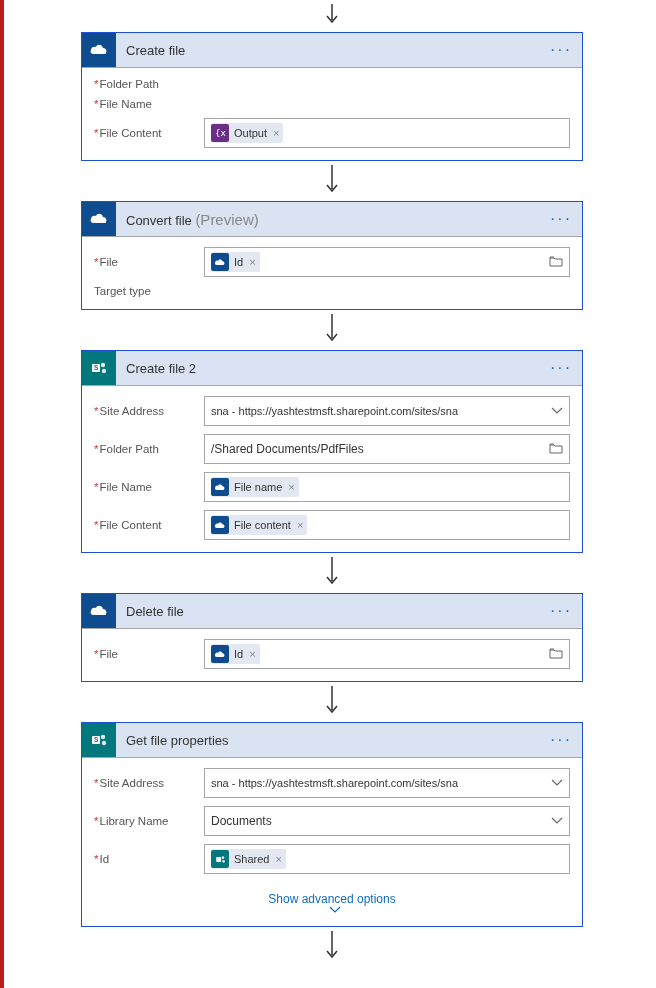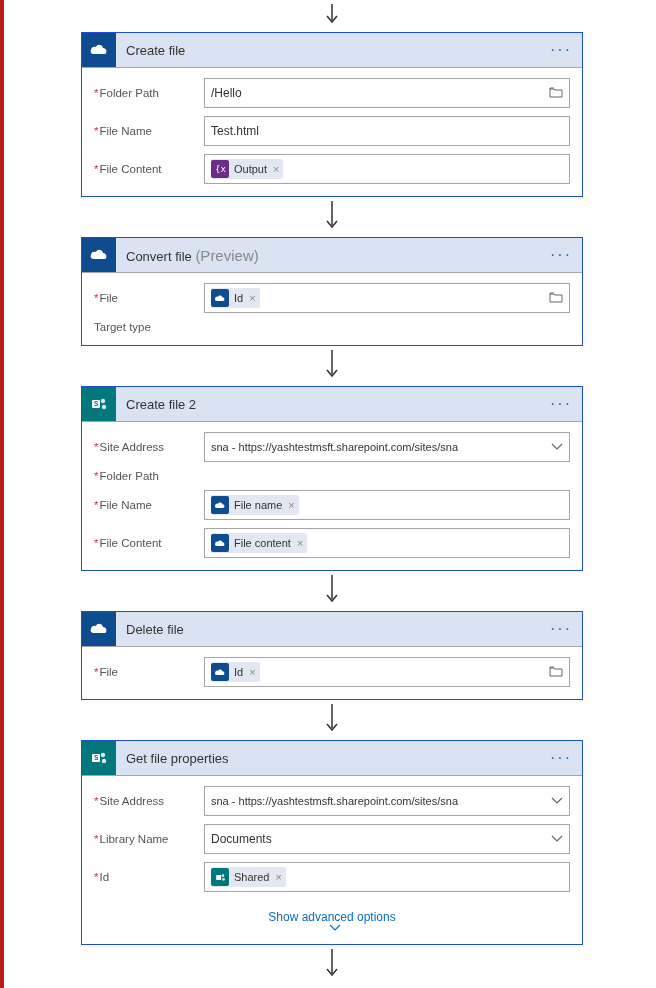--- a/index.html
+++ b/index.html
@@ -165,37 +165,26 @@
         </div>
         <span class="card-title">Create file</span>
         <span class="card-menu">···</span>
       </div>
       <div class="card-body">
         <div class="field-row">
           <div class="field-label">
               <span class="req">*</span>
               <span>Folder Path</span>
             </div>
-          <div class="field-input">
-            <span>/Hello</span>
-            <span class="rhs-icon">
-              <svg width="14" height="12" viewBox="0 0 14 12">
-                  <path class="folder-icon" d="M1 3 H5 L6 4 H13 V11 H1 Z M1 3 V2 H5" stroke-width="1"></path>
-                </svg>
-            </span>
-          </div>
         </div>
         <div class="field-row">
           <div class="field-label">
               <span class="req">*</span>
               <span>File Name</span>
             </div>
-          <div class="field-input">
-            <span>Test.html</span>
-          </div>
         </div>
         <div class="field-row">
           <div class="field-label">
               <span class="req">*</span>
               <span>File Content</span>
             </div>
           <div class="field-input">
             <span class="token">
               <span class="token-icon fx">
                 <svg width="12" height="12" viewBox="0 0 12 12">
@@ -289,20 +278,28 @@
                   <path d="M1 1 L6 6 L11 1" stroke="#666" stroke-width="1.2" fill="none"></path>
                 </svg>
             </span>
           </div>
         </div>
         <div class="field-row">
           <div class="field-label">
               <span class="req">*</span>
               <span>Folder Path</span>
             </div>
+          <div class="field-input">
+            <span>/Shared Documents/PdfFiles</span>
+            <span class="rhs-icon">
+              <svg width="14" height="12" viewBox="0 0 14 12">
+                  <path class="folder-icon" d="M1 3 H5 L6 4 H13 V11 H1 Z M1 3 V2 H5" stroke-width="1"></path>
+                </svg>
+            </span>
+          </div>
         </div>
         <div class="field-row">
           <div class="field-label">
               <span class="req">*</span>
               <span>File Name</span>
             </div>
           <div class="field-input">
             <span class="token">
               <span class="token-icon onedrive">
                 <svg width="12" height="9" viewBox="0 0 20 14">

